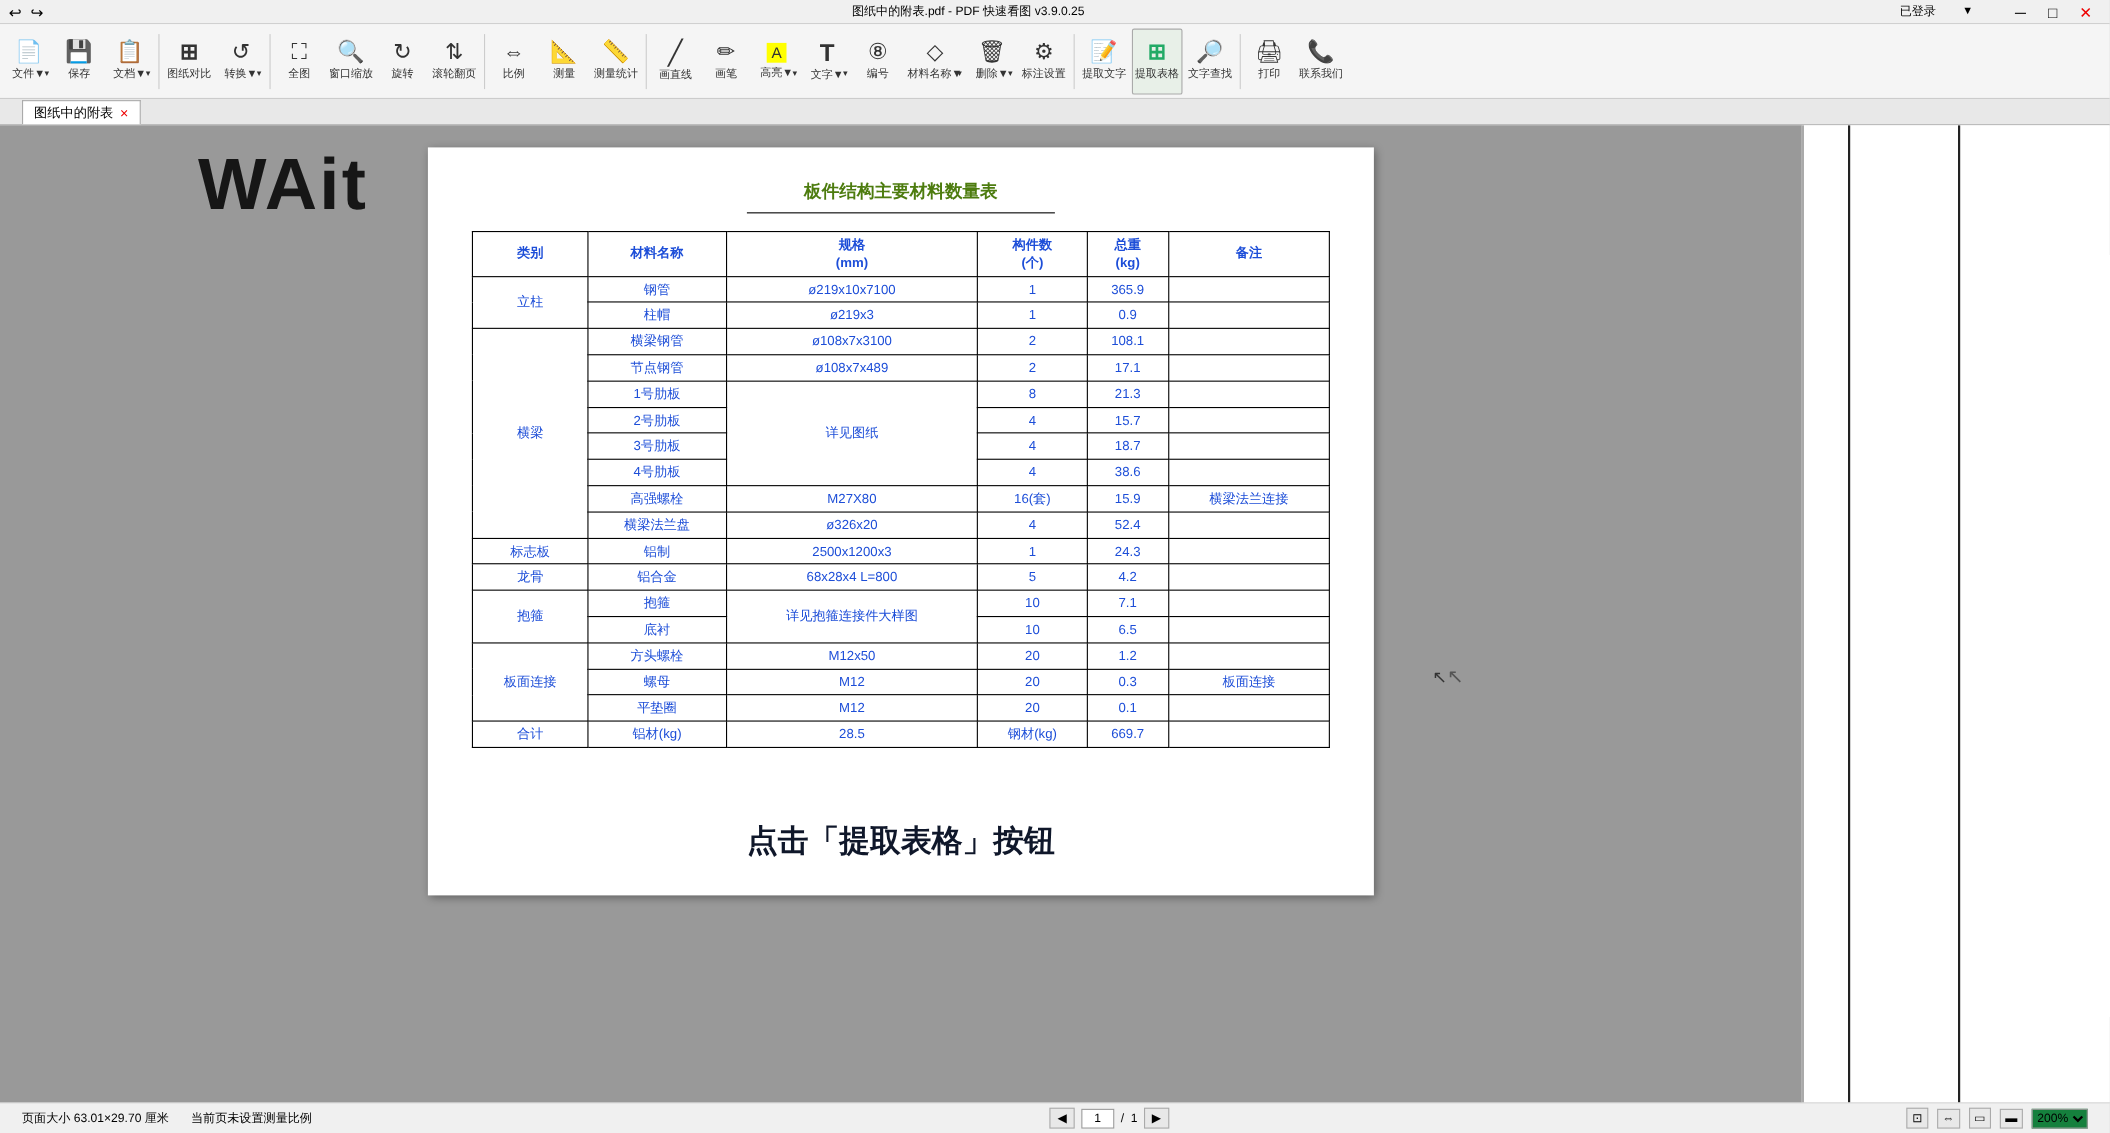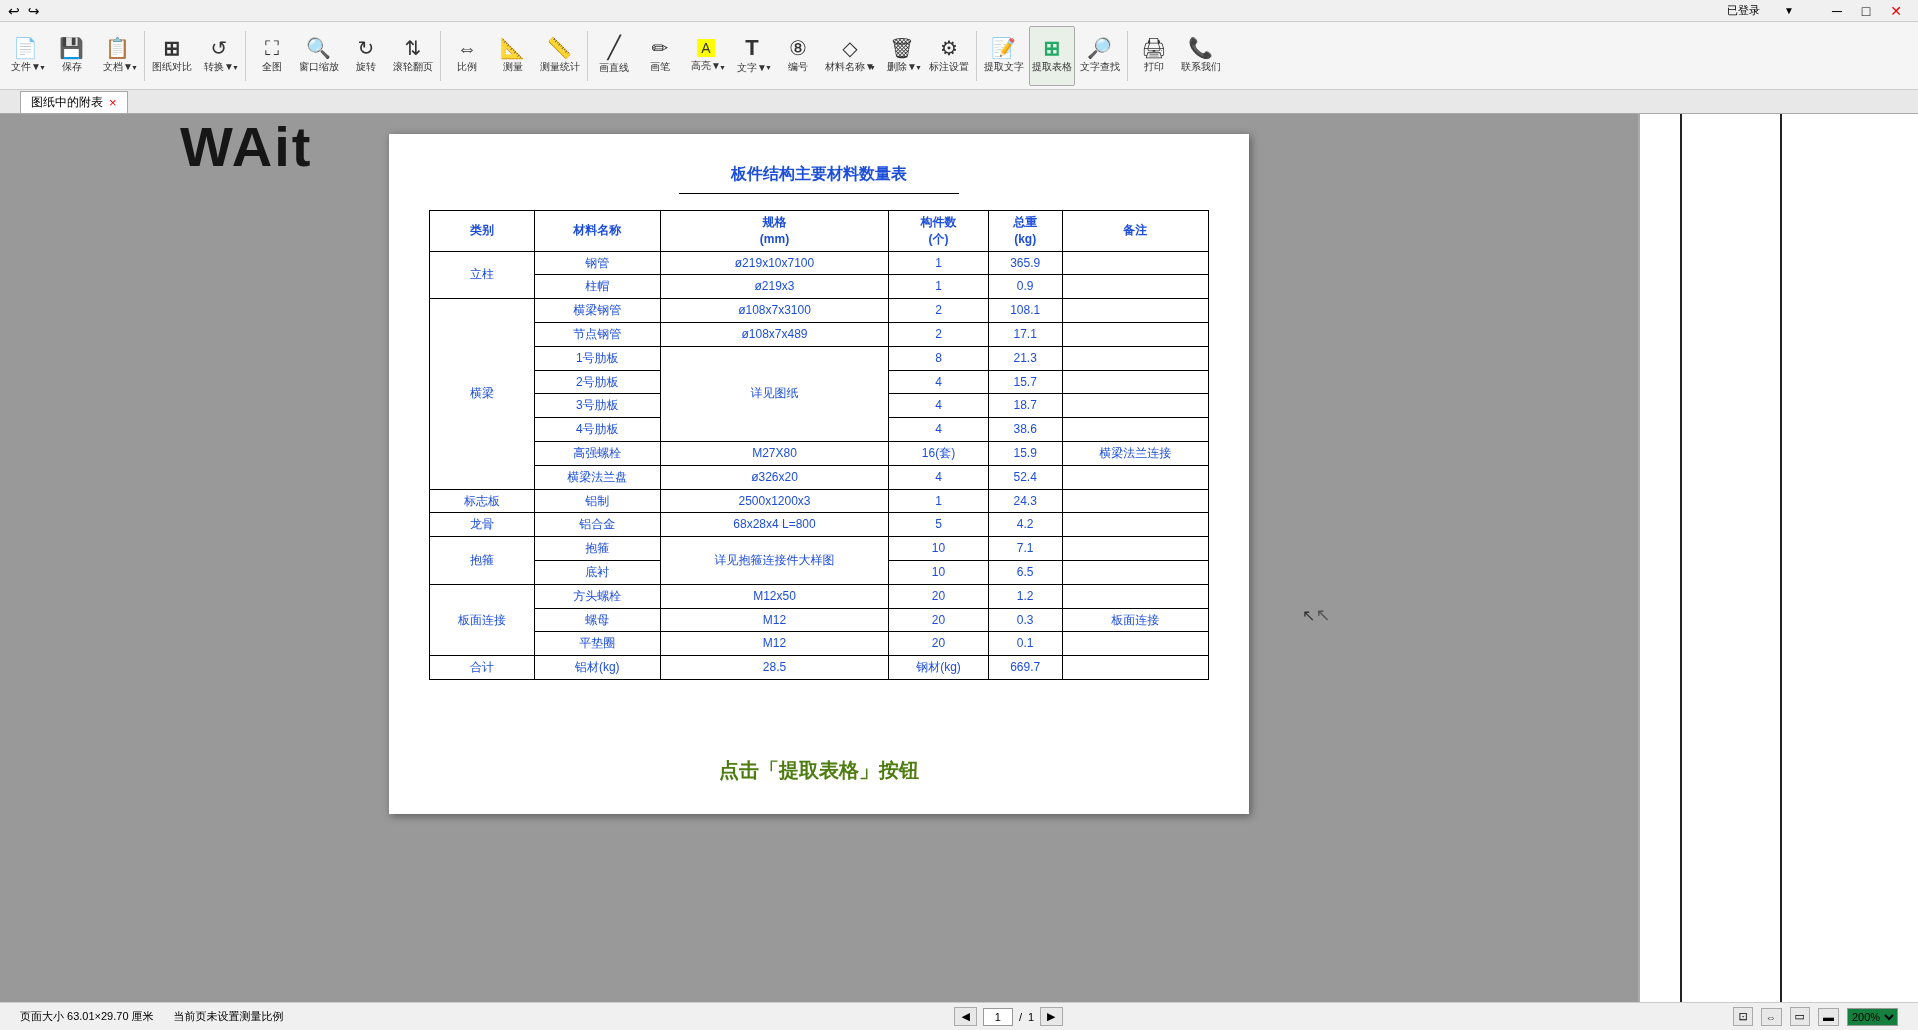--- a/index.html
+++ b/index.html
@@ -126,21 +126,21 @@
       height: 100%;
       background: #222;
     }
 
     
     .pdf-title {
       text-align: center;
       font-size: 16px;
       font-weight: bold;
       margin-bottom: 8px;
-      color: #1d4ed8;
+      color: #4d7c0f;
     }
     .pdf-title-underline {
       width: 280px;
       height: 1px;
       background: #000;
       margin: 0 auto 16px;
     }
     .pdf-table {
       width: 100%;
       border-collapse: collapse;
@@ -169,33 +169,33 @@
       font-size: 16px;
       color: #333;
     }
 
     
     .annotation-text {
       position: absolute;
       bottom: 30px;
       left: 50%;
       transform: translateX(-50%);
-      font-size: 20px;
+      font-size: 28px;
       font-weight: bold;
-      color: #4d7c0f;
+      color: #0f172a;
       white-space: nowrap;
       font-family: 'SimHei', 'Microsoft YaHei', sans-serif;
     }
 
     
     .wait-text {
       position: absolute;
-      top: 0px;
+      top: 15px;
       left: 180px;
-      font-size: 56px;
+      font-size: 66px;
       font-weight: bold;
       color: #000;
       font-family: Arial, sans-serif;
       opacity: 0.85;
       letter-spacing: 2px;
     }
 
     
     #status-bar {
       height: 28px;
@@ -220,20 +220,21 @@
     .with-arrow::after { content: '▼'; font-size: 7px; position: absolute; bottom: 14px; right: 1px; }
   </style>
 </head>
 <body>
 
 <div id="title-bar">
   <div style="display:flex;align-items:center;gap:8px;">
     <span style="cursor:pointer;font-size:14px;">↩</span>
     <span style="cursor:pointer;font-size:14px;">↪</span>
   </div>
+  <div class="title-text">图纸中的附表.pdf - PDF 快速看图 v3.9.0.25</div>
   <div class="win-controls">
     <span style="font-size:11px;margin-right:8px;">已登录</span>
     <span style="font-size:10px;cursor:pointer;">▼</span>
     <span style="width:16px;"></span>
     <span style="cursor:pointer;padding:0 8px;font-size:14px;">─</span>
     <span style="cursor:pointer;padding:0 8px;font-size:14px;">□</span>
     <span style="cursor:pointer;padding:0 8px;font-size:14px;color:#e00;">✕</span>
   </div>
 </div>
 

